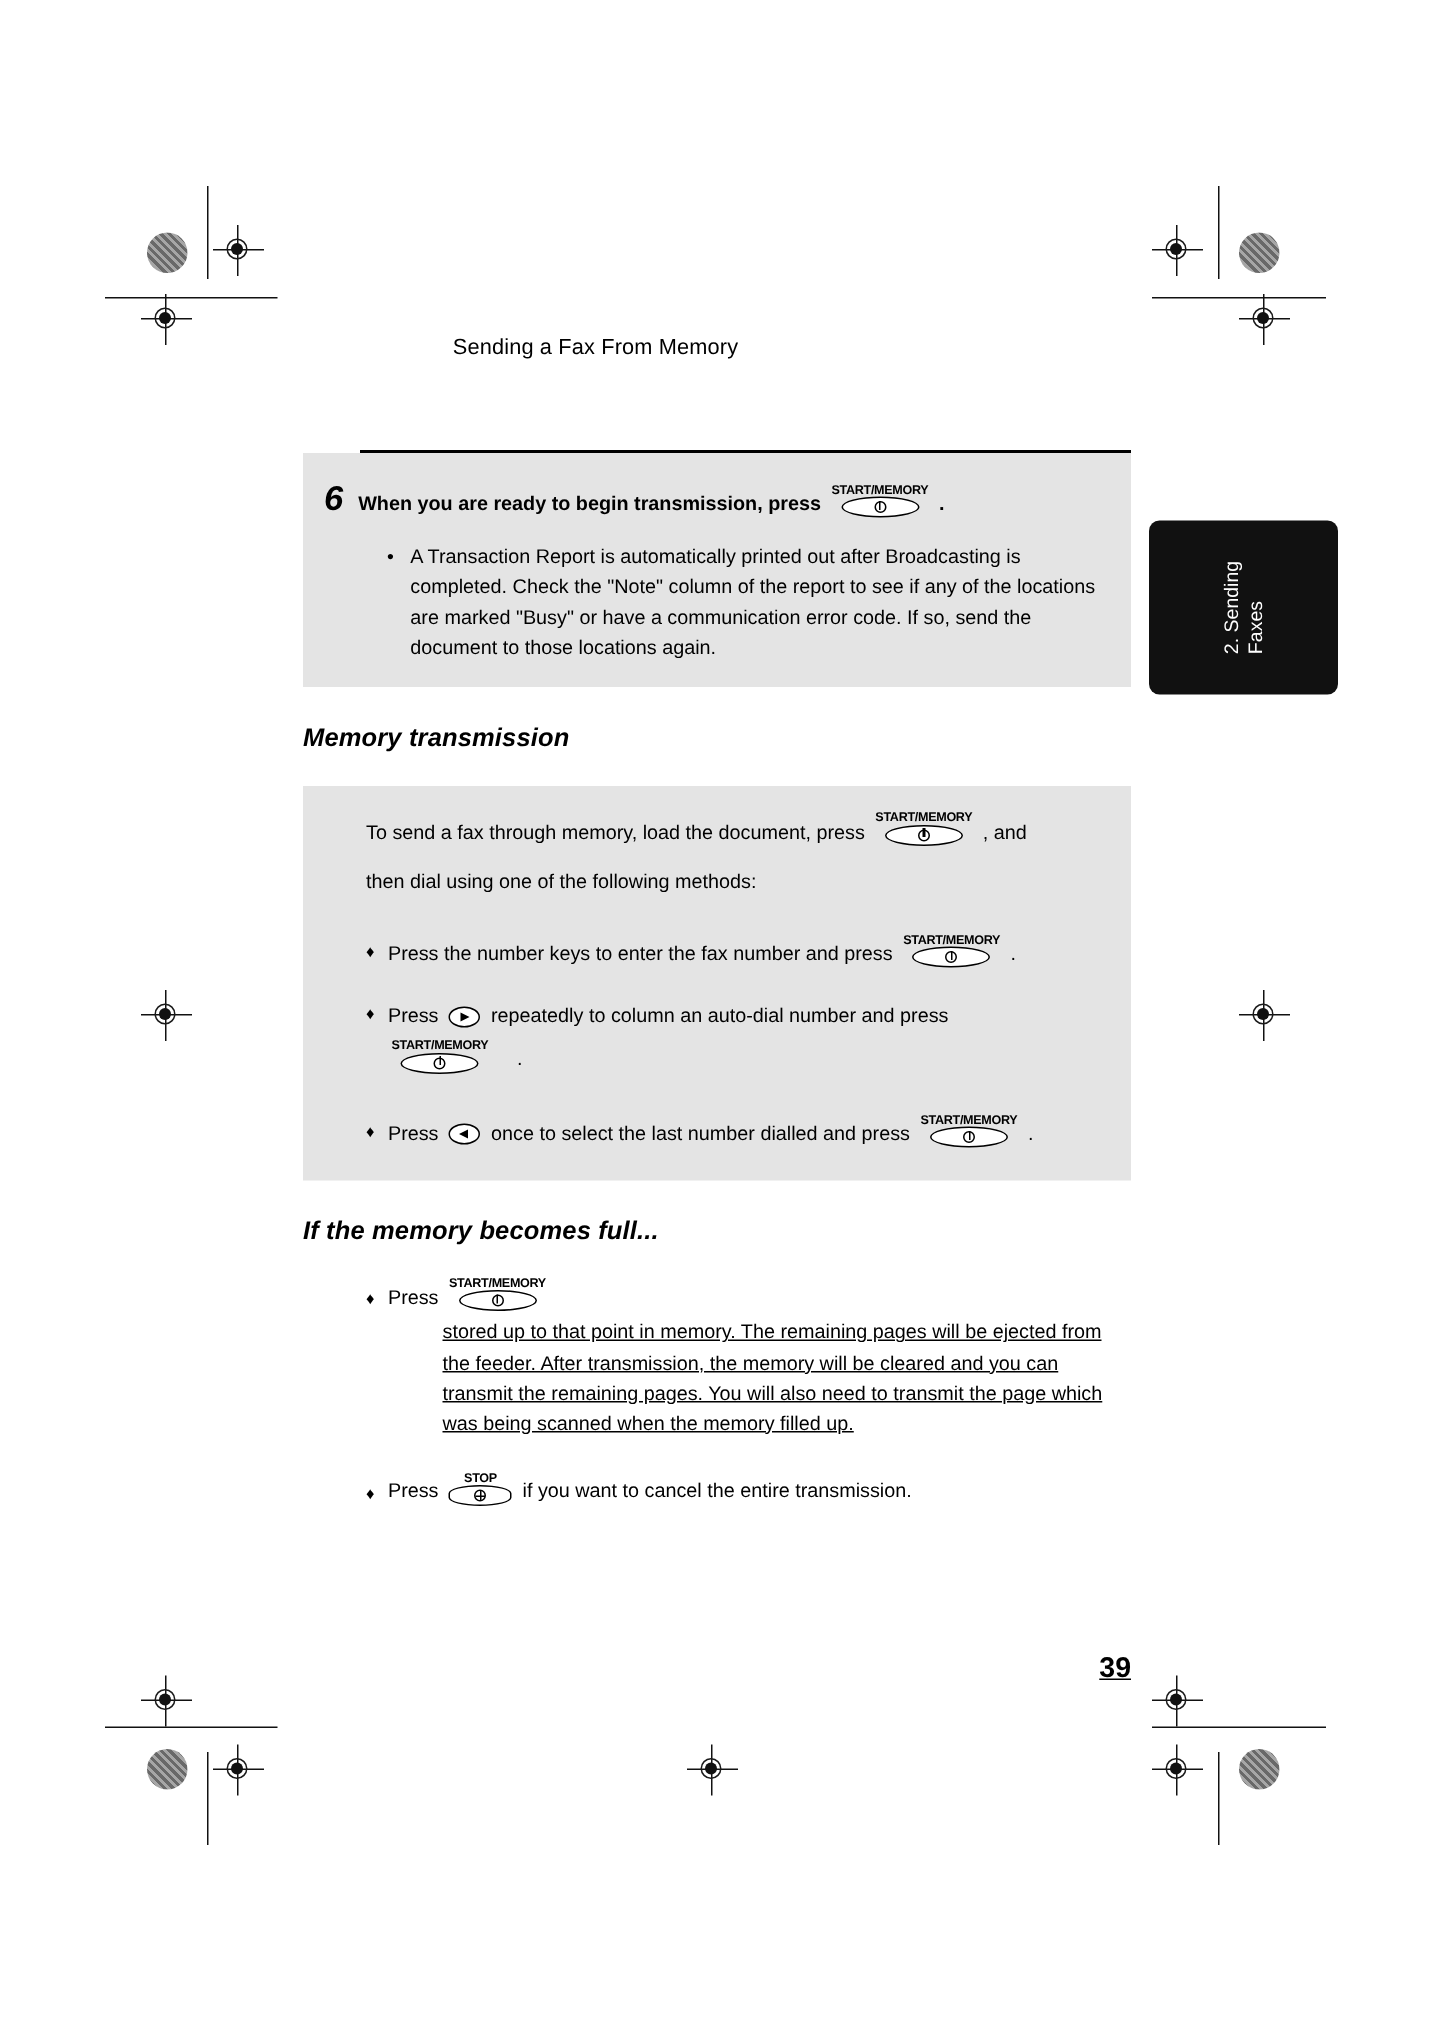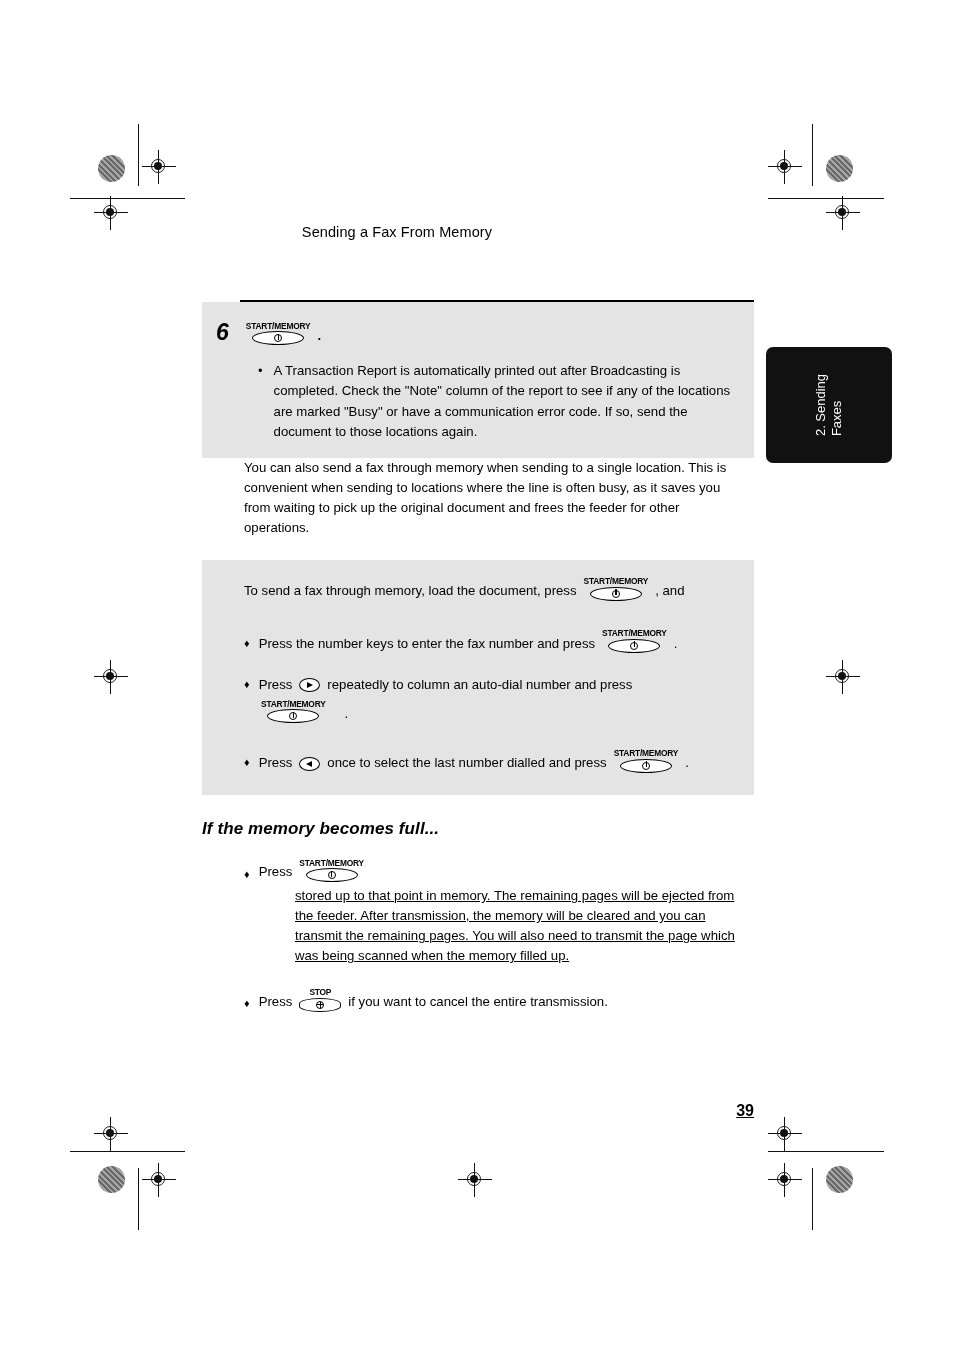--- a/index.html
+++ b/index.html
@@ -180,21 +180,21 @@
     margin-left: 42px;
   }
   .full-item .dia { font-size: 11px; padding-right: 9px; padding-top: 5px; }
   .full-item .txt { max-width: 500px; }
   .cont-par { margin-left: 93px; margin-top: 2px; font-size: 13.2px; line-height: 1.52; max-width: 500px; text-decoration: underline; }
 
   .pagenum {
     position: absolute;
     right: 200px;
     top: 1102px;
-    font-size: 16px;
+    font-size: 19px;
     font-weight: bold;
     text-decoration: underline;
   }
 
   
   .side-tab {
     position: absolute;
     left: 766px;
     top: 347px;
     width: 126px;
@@ -393,50 +393,52 @@
 </div>
 
 <div class="content">
 
   <div class="rule-top"></div>
 
   <div class="grayblock">
     <div class="step-row">
       <div class="step-num">6</div>
       <div class="step-head">
+        <span>When you are ready to begin transmission, press</span>
         <span class="keybtn">
           <span class="kcap">START/MEMORY</span>
           <span class="koval">
               <span class="pwr-sym"></span>
             </span>
         </span>
         <span>.</span>
       </div>
     </div>
 
     <div class="bullet-block">
       <span class="bullet-dot">•</span>
       <span class="bullet-text">A Transaction Report is automatically printed out after Broadcasting is completed. Check the "Note" column of the report to see if any of the locations are marked "Busy" or have a communication error code. If so, send the document to those locations again.</span>
     </div>
   </div>
 
-  <p class="body">You can also send a fax through memory when sending to a single location. This is convenient when sending to locations where the line is often busy, as it saves you from waiting to pick up the original document and frees the feeder for other operations.</p>
+  <h2 class="sec">Memory transmission</h2>
 
   <div class="grayblock gb2">
 
     <div class="inline-line" style="line-height:2.2;">
       <span>To send a fax through memory, load the document, press</span>
       <span class="keybtn">
         <span class="kcap">START/MEMORY</span>
         <span class="koval">
             <span class="pwr-sym"></span>
           </span>
       </span>
       <span>, and</span>
     </div>
+    <div style="font-size:13.2px; line-height:1.6; margin-top:8px;">then dial using one of the following methods:</div>
 
     <div class="meth" style="margin-top:26px;">
       <span class="dia">♦</span>
       <span>Press the number keys to enter the fax number and press</span>
       <span class="keybtn">
         <span class="kcap">START/MEMORY</span>
         <span class="koval">
             <span class="pwr-sym"></span>
           </span>
       </span>

